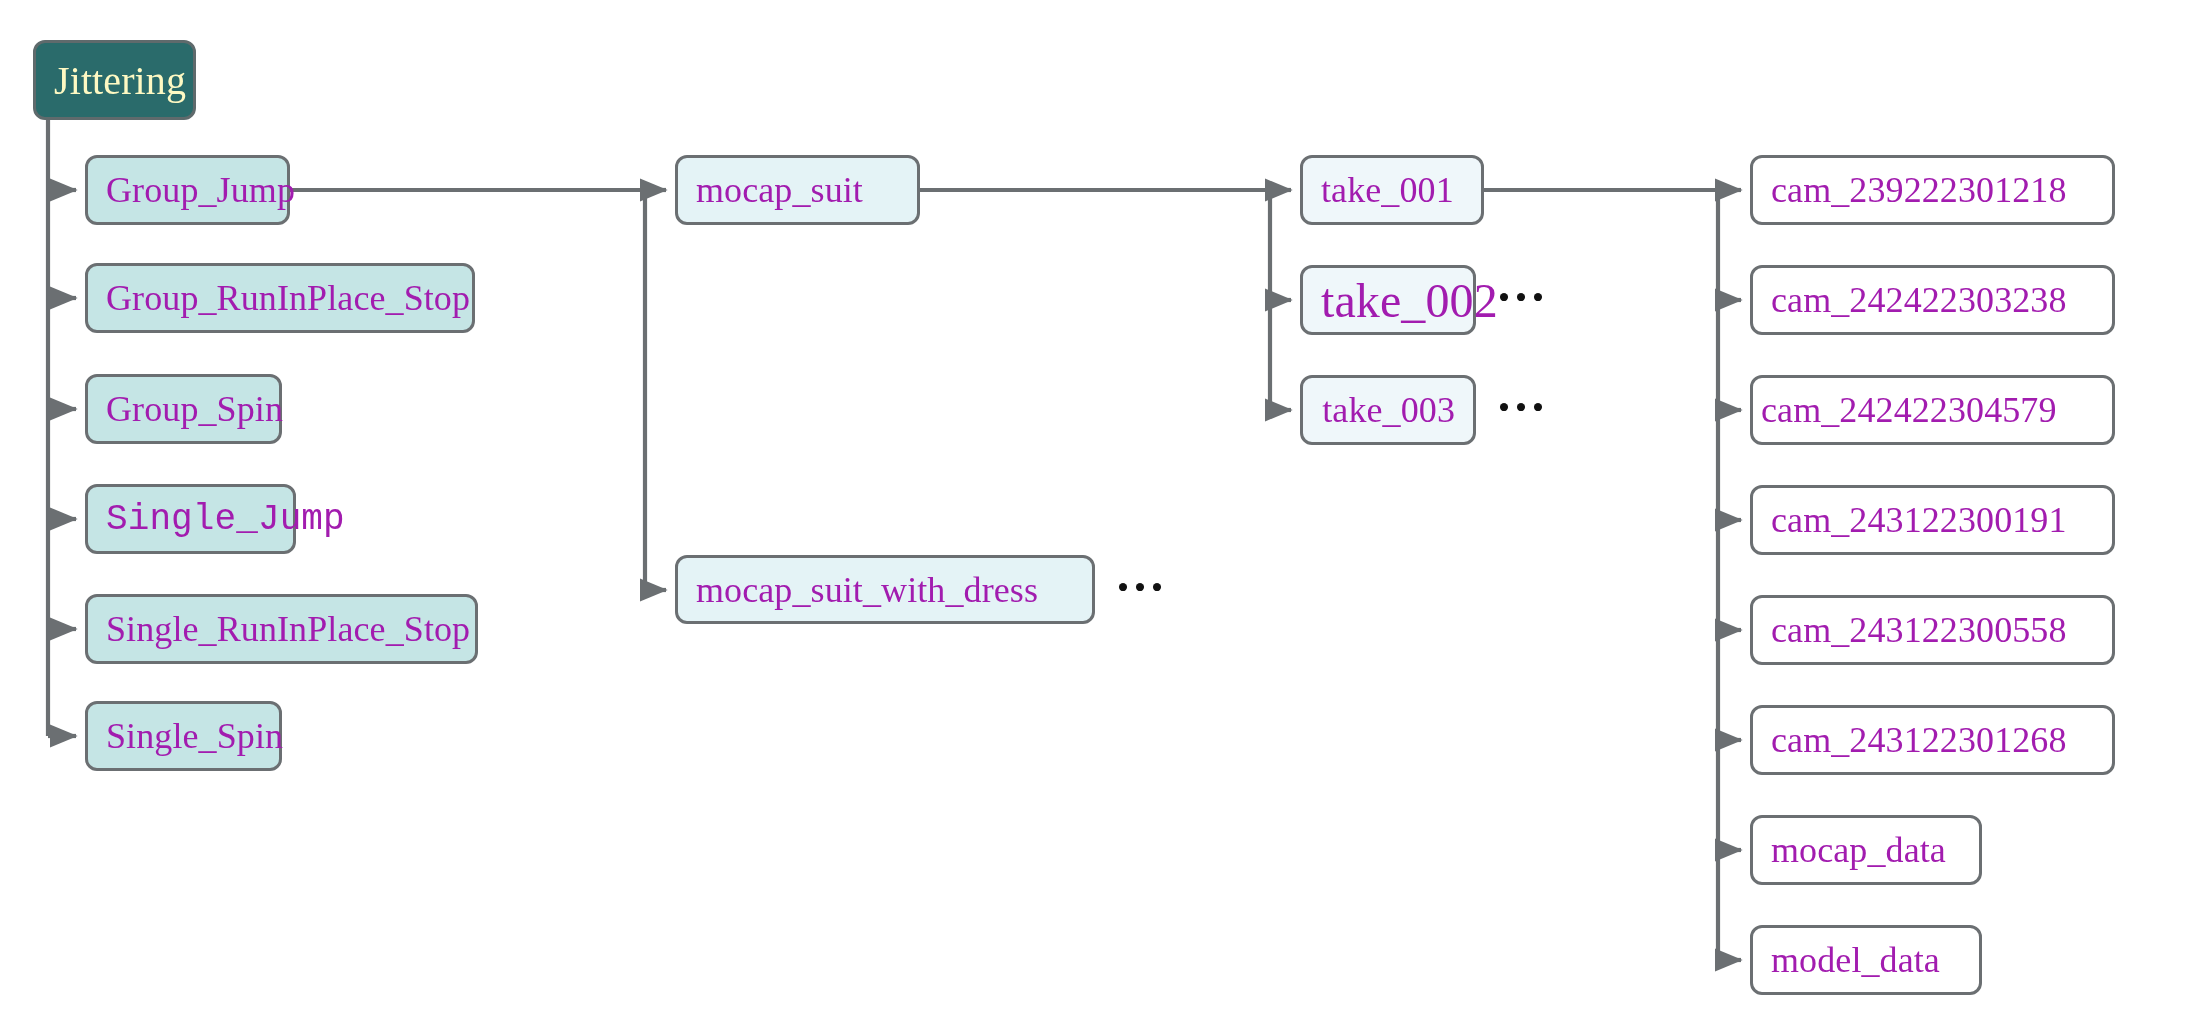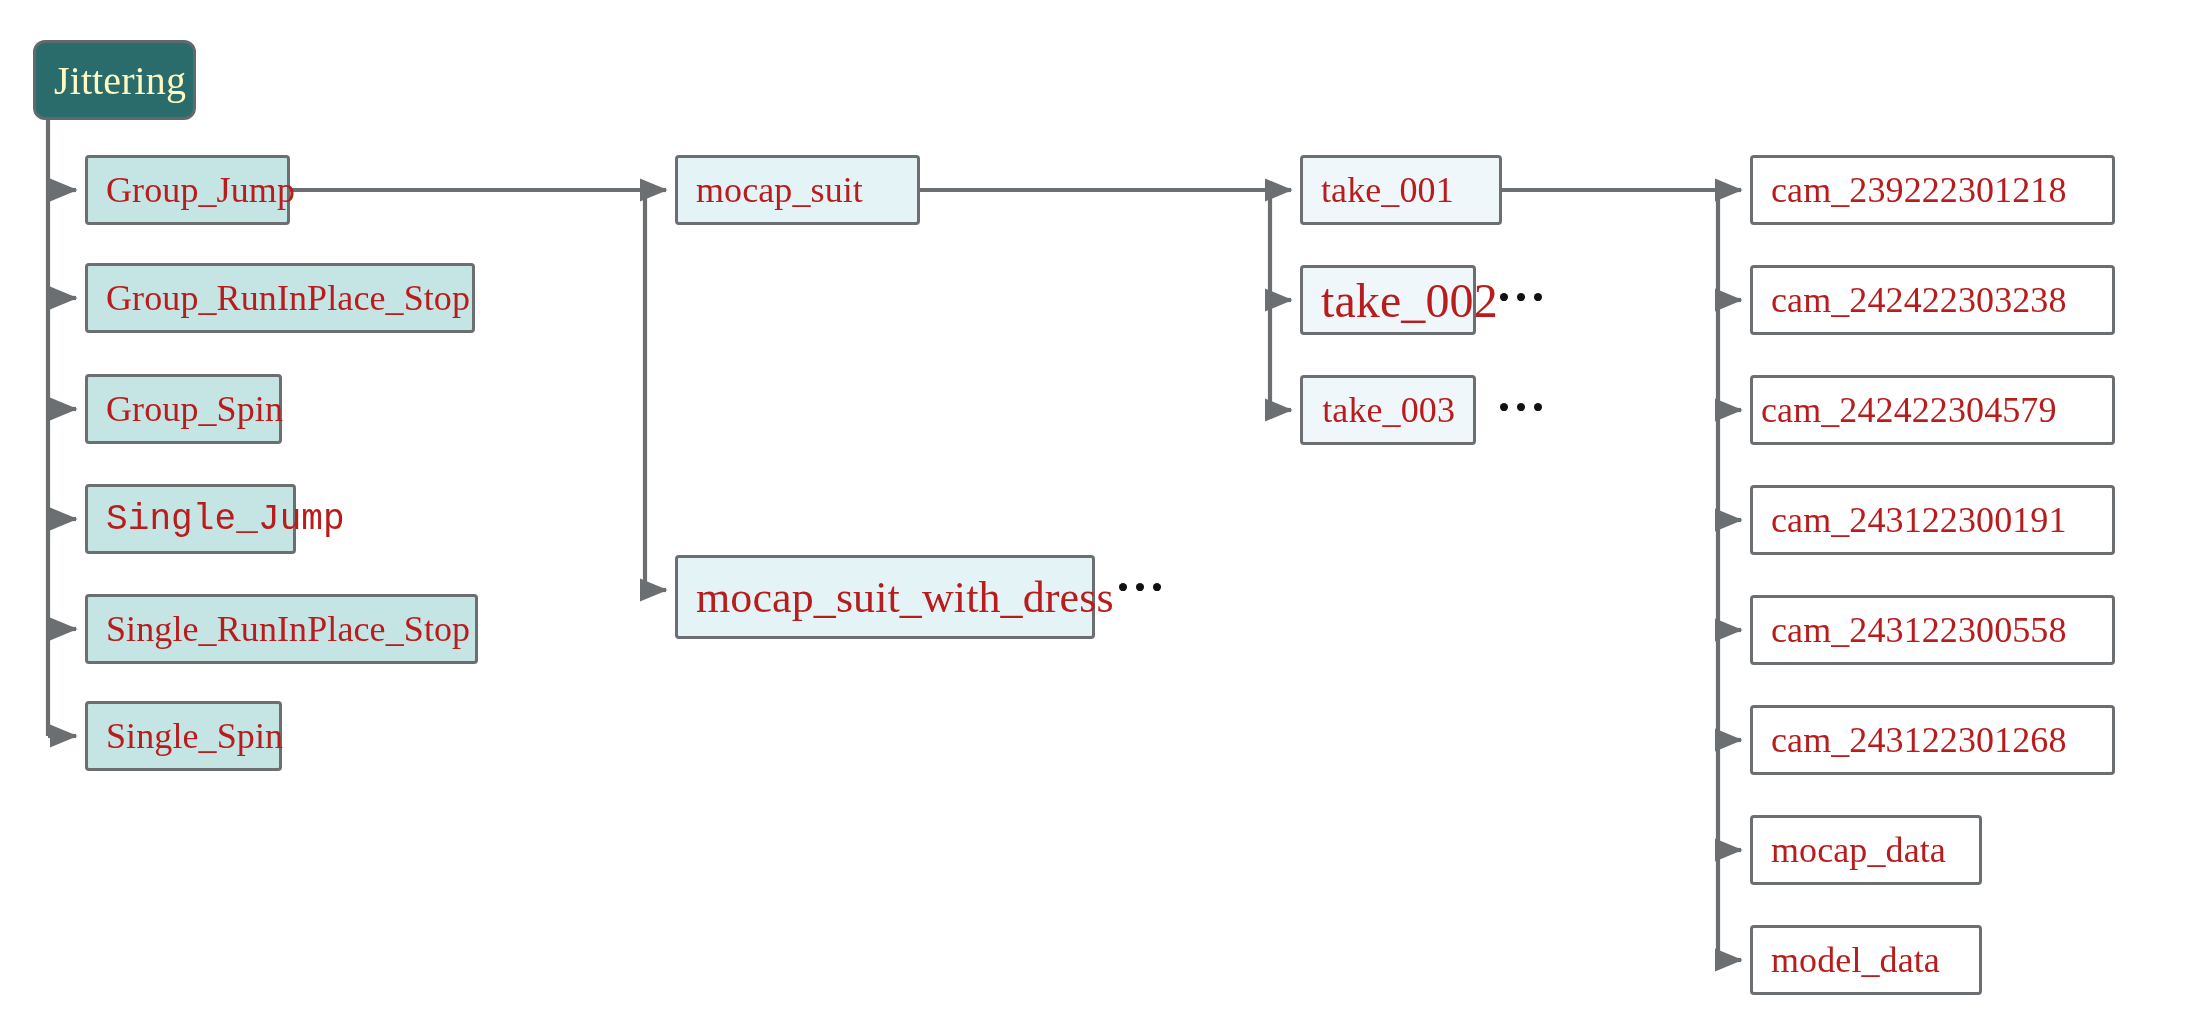--- a/index.html
+++ b/index.html
@@ -22,22 +22,22 @@
     top: 0;
     width: 2212px;
     height: 1018px;
   }
   .node {
     position: absolute;
     box-sizing: border-box;
     display: flex;
     align-items: center;
     border: 3px solid #6b6f72;
-    border-radius: 4px;
-    color: #b91c1c;
+    border-radius: 12px;
+    color: #a21caf;
     white-space: nowrap;
     padding: 0 18px;
     letter-spacing: 0.1px;
   }
   .node.root {
     background: #2a6b6b;
     border-color: #5f6a6c;
     color: #fef9c3;
     border-radius: 12px;
   }
@@ -112,25 +112,25 @@
       </div>
       <div class="node lvl1" style="left: 85px; top: 594px; width: 393px; height: 70px; font-size: 36px;">
         <span>Single_RunInPlace_Stop</span>
       </div>
       <div class="node lvl1" style="left: 85px; top: 701px; width: 197px; height: 70px; font-size: 36px;">
         <span>Single_Spin</span>
       </div>
       <div class="node lvl2" style="left: 675px; top: 155px; width: 245px; height: 70px; font-size: 36px;">
         <span>mocap_suit</span>
       </div>
-      <div class="node lvl2" style="left: 675px; top: 555px; width: 420px; height: 84px; font-size: 44px;">
+      <div class="node lvl2" style="left: 675px; top: 555px; width: 420px; height: 69px; font-size: 36px;">
         <span>mocap_suit_with_dress</span>
       </div>
       <span class="ellipsis" style="left: 1117px; top: 571.28px; font-size: 34.2px;">•••</span>
-      <div class="node lvl3" style="left: 1300px; top: 155px; width: 202px; height: 70px; font-size: 36px; text-align: right;">
+      <div class="node lvl3" style="left: 1300px; top: 155px; width: 184px; height: 70px; font-size: 36px; text-align: right;">
         <span>take_001</span>
       </div>
       <div class="node lvl3" style="left: 1300px; top: 265px; width: 176px; height: 70px; font-size: 48px;">
         <span>take_002</span>
       </div>
       <span class="ellipsis" style="left: 1498px; top: 281.28px; font-size: 34.2px;">•••</span>
       <div class="node lvl3" style="left: 1300px; top: 375px; width: 176px; height: 70px; font-size: 36px; justify-content: flex-end;">
         <span>take_003</span>
       </div>
       <span class="ellipsis" style="left: 1498px; top: 391.28px; font-size: 34.2px;">•••</span>

